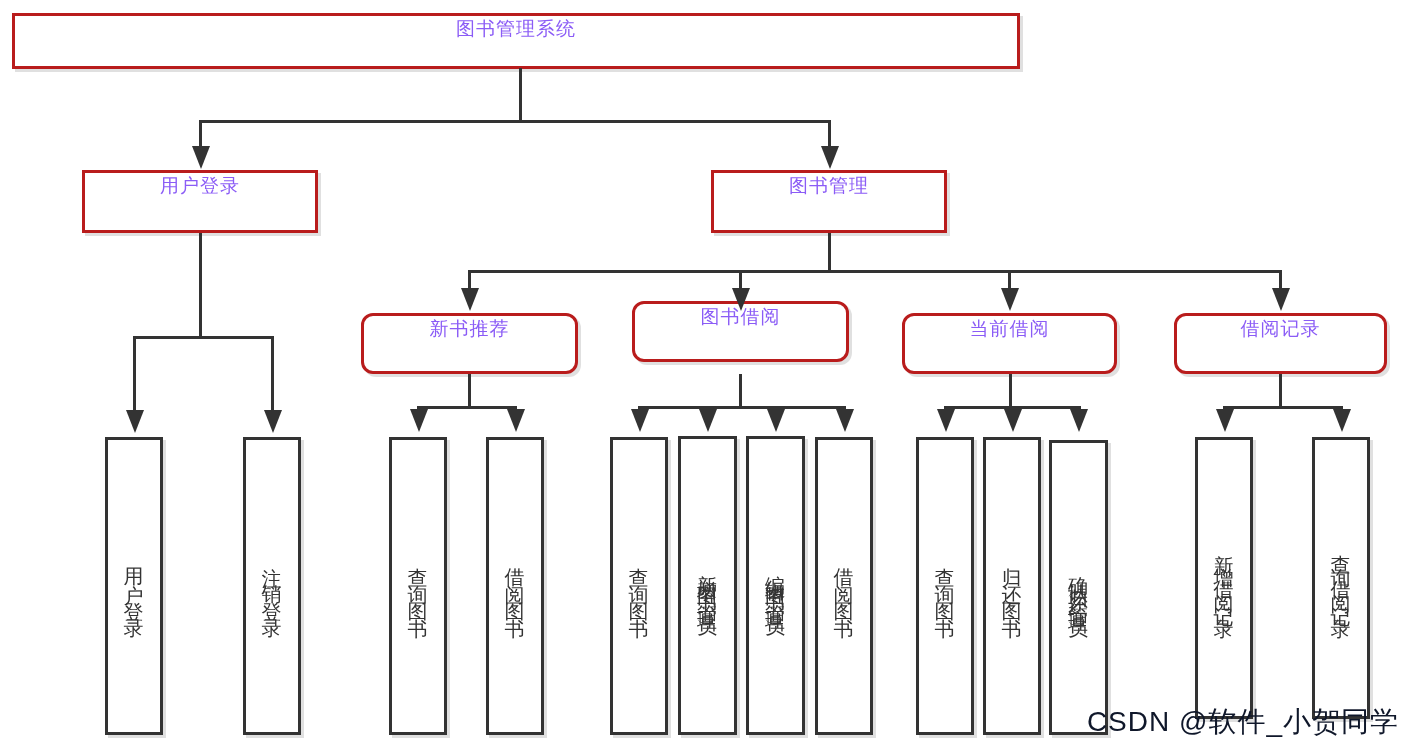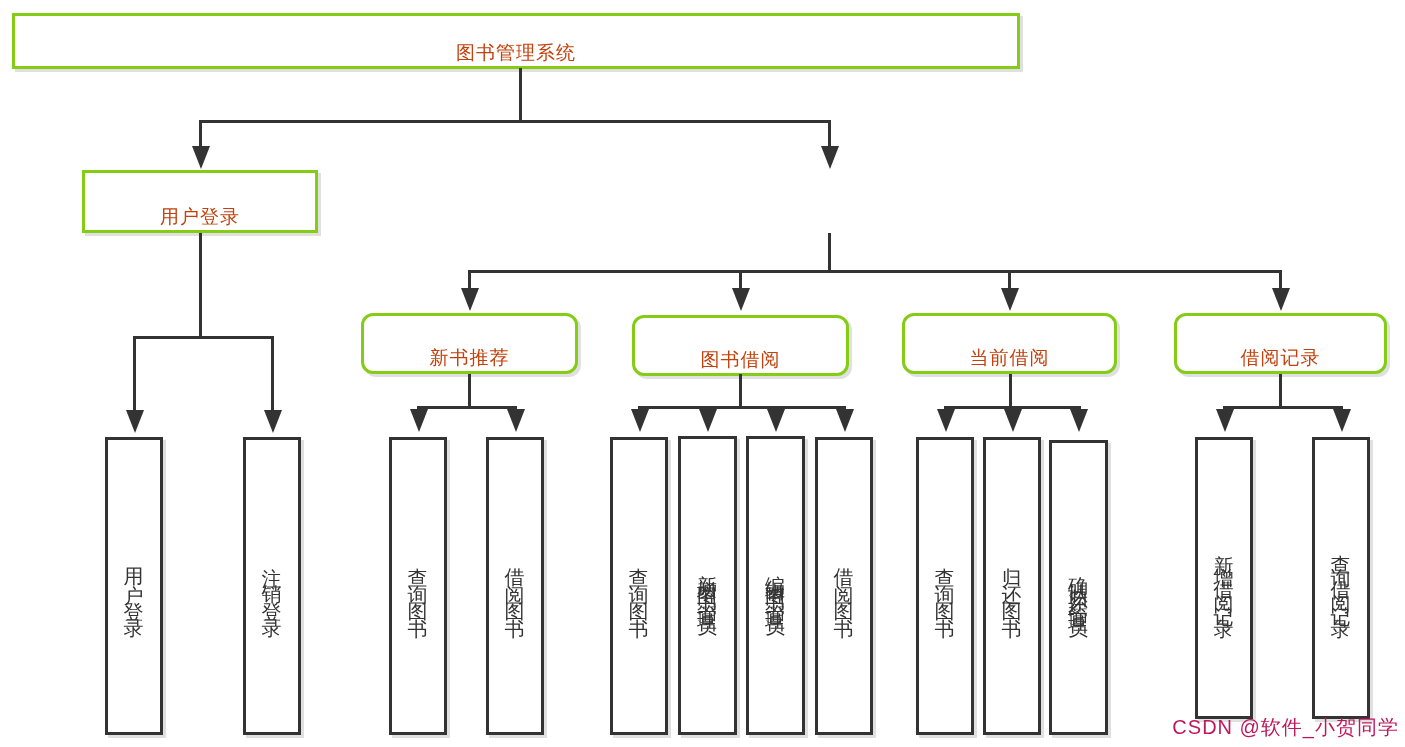--- a/index.html
+++ b/index.html
@@ -6,24 +6,24 @@
   #canvas{
     position:relative;
     width:1405px;height:747px;
     background:#ffffff;
     font-family:"Liberation Sans","DejaVu Sans",sans-serif;
     overflow:hidden;
   }
   .node{
     position:absolute;
     box-sizing:border-box;
-    border:3px solid #84cc16;
+    border:3px solid #b91c1c;
     background:#ffffff;
-    display:flex;align-items:flex-end;justify-content:center;
-    color:#c2410c;
+    display:flex;align-items:flex-start;justify-content:center;
+    color:#8b5cf6;
     box-shadow:3px 3px 0 rgba(0,0,0,0.12);
   }
   .node.lvl0{font-size:19px;letter-spacing:1px;}
   .node.lvl1{font-size:19px;letter-spacing:1px;}
   .node.lvl2{font-size:19px;letter-spacing:1px;border-radius:12px;}
   .leaf{
     position:absolute;
     box-sizing:border-box;
     border:3px solid #333333;
     background:#ffffff;
@@ -47,45 +47,48 @@
   .hline{height:3px;}
   .arrow{
     position:absolute;width:0;height:0;
     border-left:9px solid transparent;
     border-right:9px solid transparent;
     border-top:23px solid #333333;
   }
   .watermark{
     position:absolute;
     right:6px;bottom:6px;
-    font-size:20px;
-    color:#be185d;
+    font-size:28px;
+    color:#0f172a;
     letter-spacing:1px;
     pointer-events:none;
   }
 </style>
 </head>
 <body>
 
 <div id="canvas">
 
   <div class="node lvl0" style="left:12px;top:13px;width:1008px;height:56px;">
     <span>图书管理系统</span>
   </div>
 
   <div class="node lvl1" style="left:82px;top:170px;width:236px;height:63px;">
     <span>用户登录</span>
   </div>
 
+  <div class="node lvl1" style="left:711px;top:170px;width:236px;height:63px;">
+    <span>图书管理</span>
+  </div>
 
   <div class="node lvl2" style="left:361px;top:313px;width:217px;height:61px;">
     <span>新书推荐</span>
   </div>
 
-  <div class="node lvl2" style="left:632px;top:315px;width:217px;height:61px;">
+  <div class="node lvl2" style="left:632px;top:301px;width:217px;height:61px;">
     <span>图书借阅</span>
   </div>
 
   <div class="node lvl2" style="left:1174px;top:313px;width:213px;height:61px;">
     <span>借阅记录</span>
   </div>
 
   <div class="node lvl2" style="left:902px;top:313px;width:215px;height:61px;">
     <span>当前借阅</span>
   </div>

